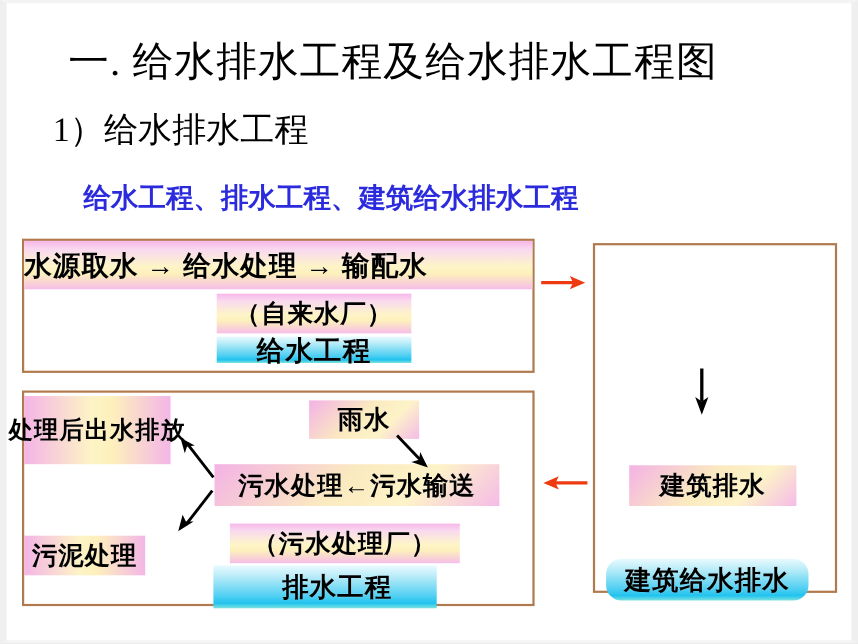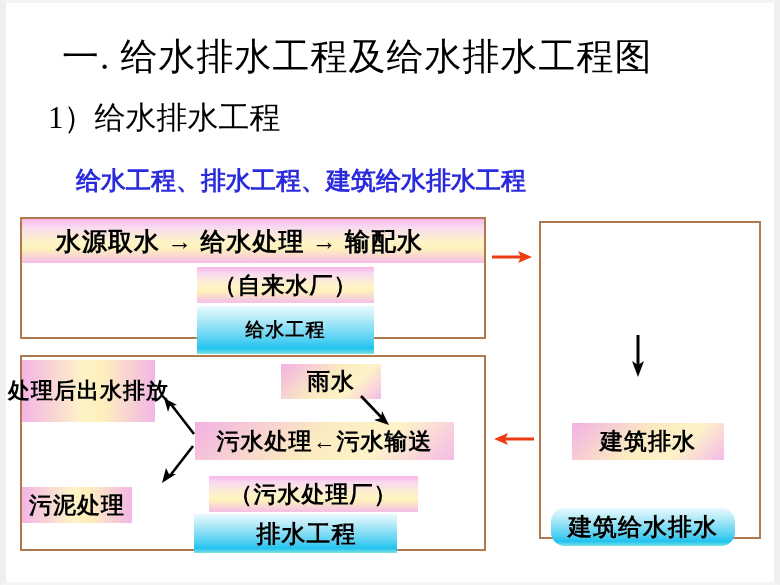--- a/index.html
+++ b/index.html
@@ -92,29 +92,28 @@
   }
   .grad-cyan {
     background: linear-gradient(to bottom, #eafaff 0%, #b9ecf8 25%, #4fcff2 72%, #21c3ef 88%, #7de3e0 100%);
   }
 
   
   #chip-supply-flow {
     left: 16px; top: 216px; width: 462px; height: 44px;
     font-size: 25px;
     justify-content: flex-start;
-    padding-left: 34px;
   }
   #chip-waterworks {
     left: 191px; top: 264px; width: 177px; height: 36px;
     font-size: 23px;
   }
   #chip-supply-eng {
-    left: 191px; top: 303px; width: 177px; height: 48px;
-    font-size: 19px;
+    left: 191px; top: 303px; width: 177px; height: 24px;
+    font-size: 25px;
   }
 
   
   #chip-effluent {
     left: 16px; top: 357px; width: 133px; height: 62px;
     font-size: 22px;
     flex-direction: row;
     line-height: 28px;
     justify-content: center;
   }

